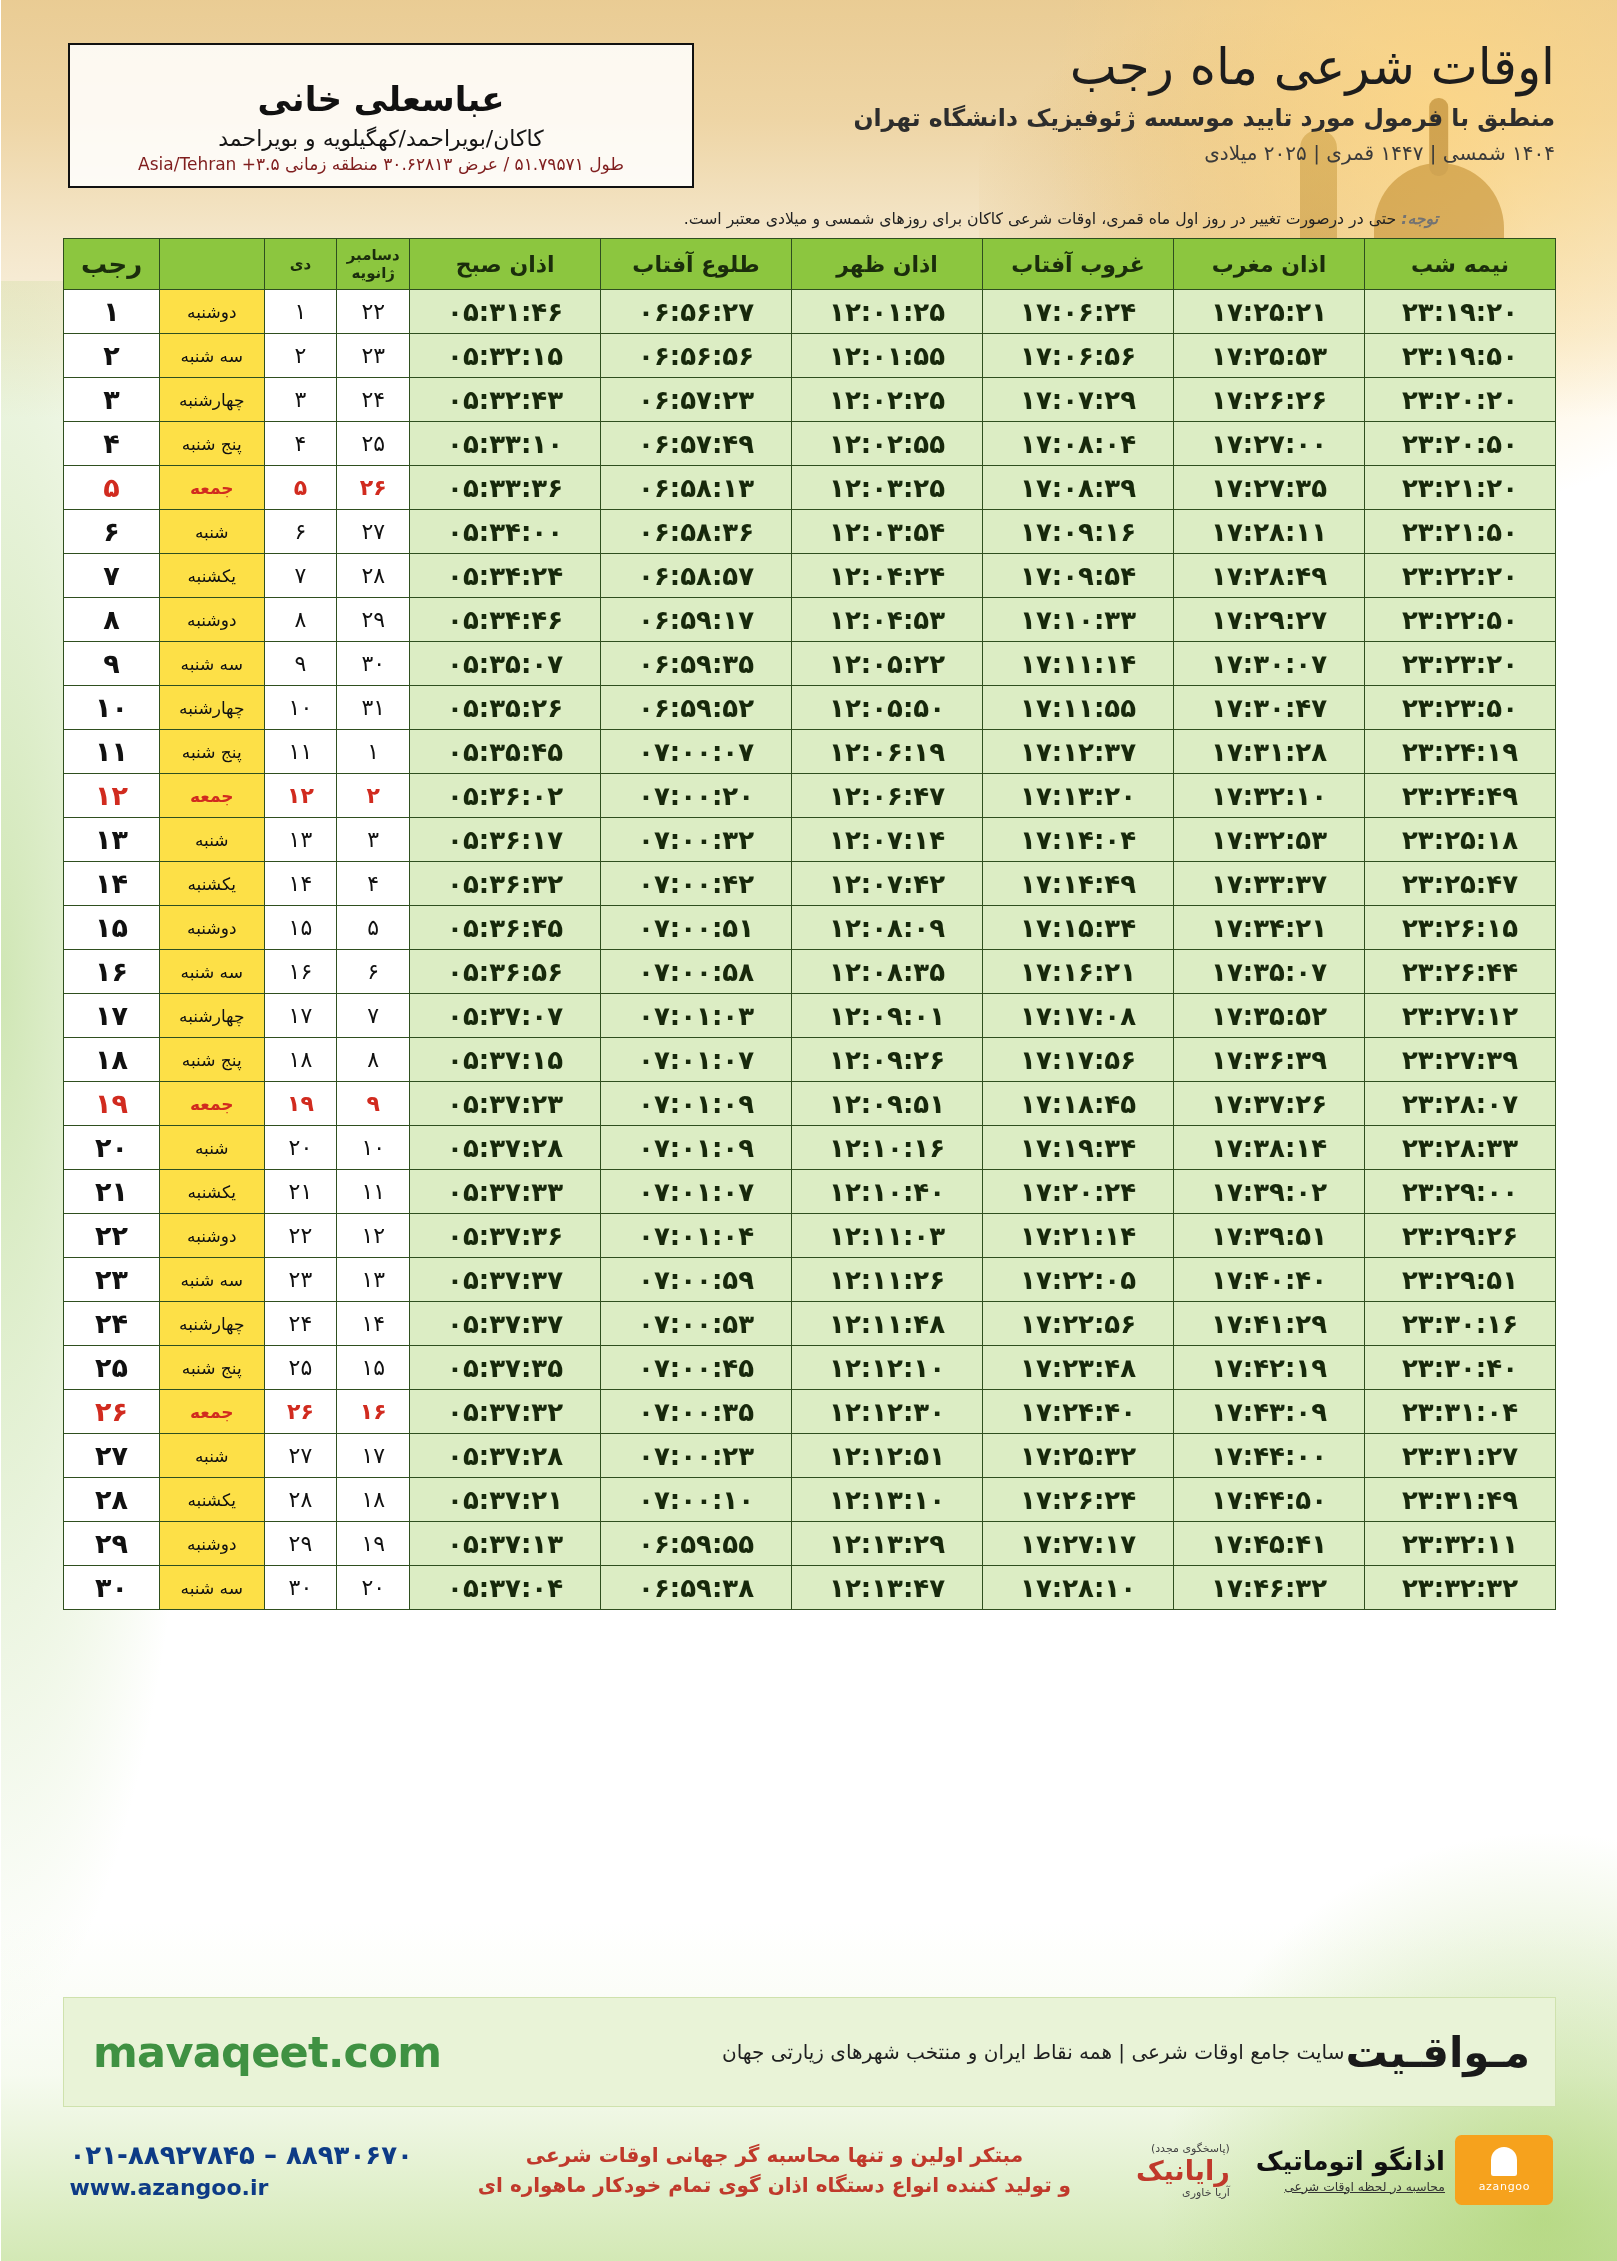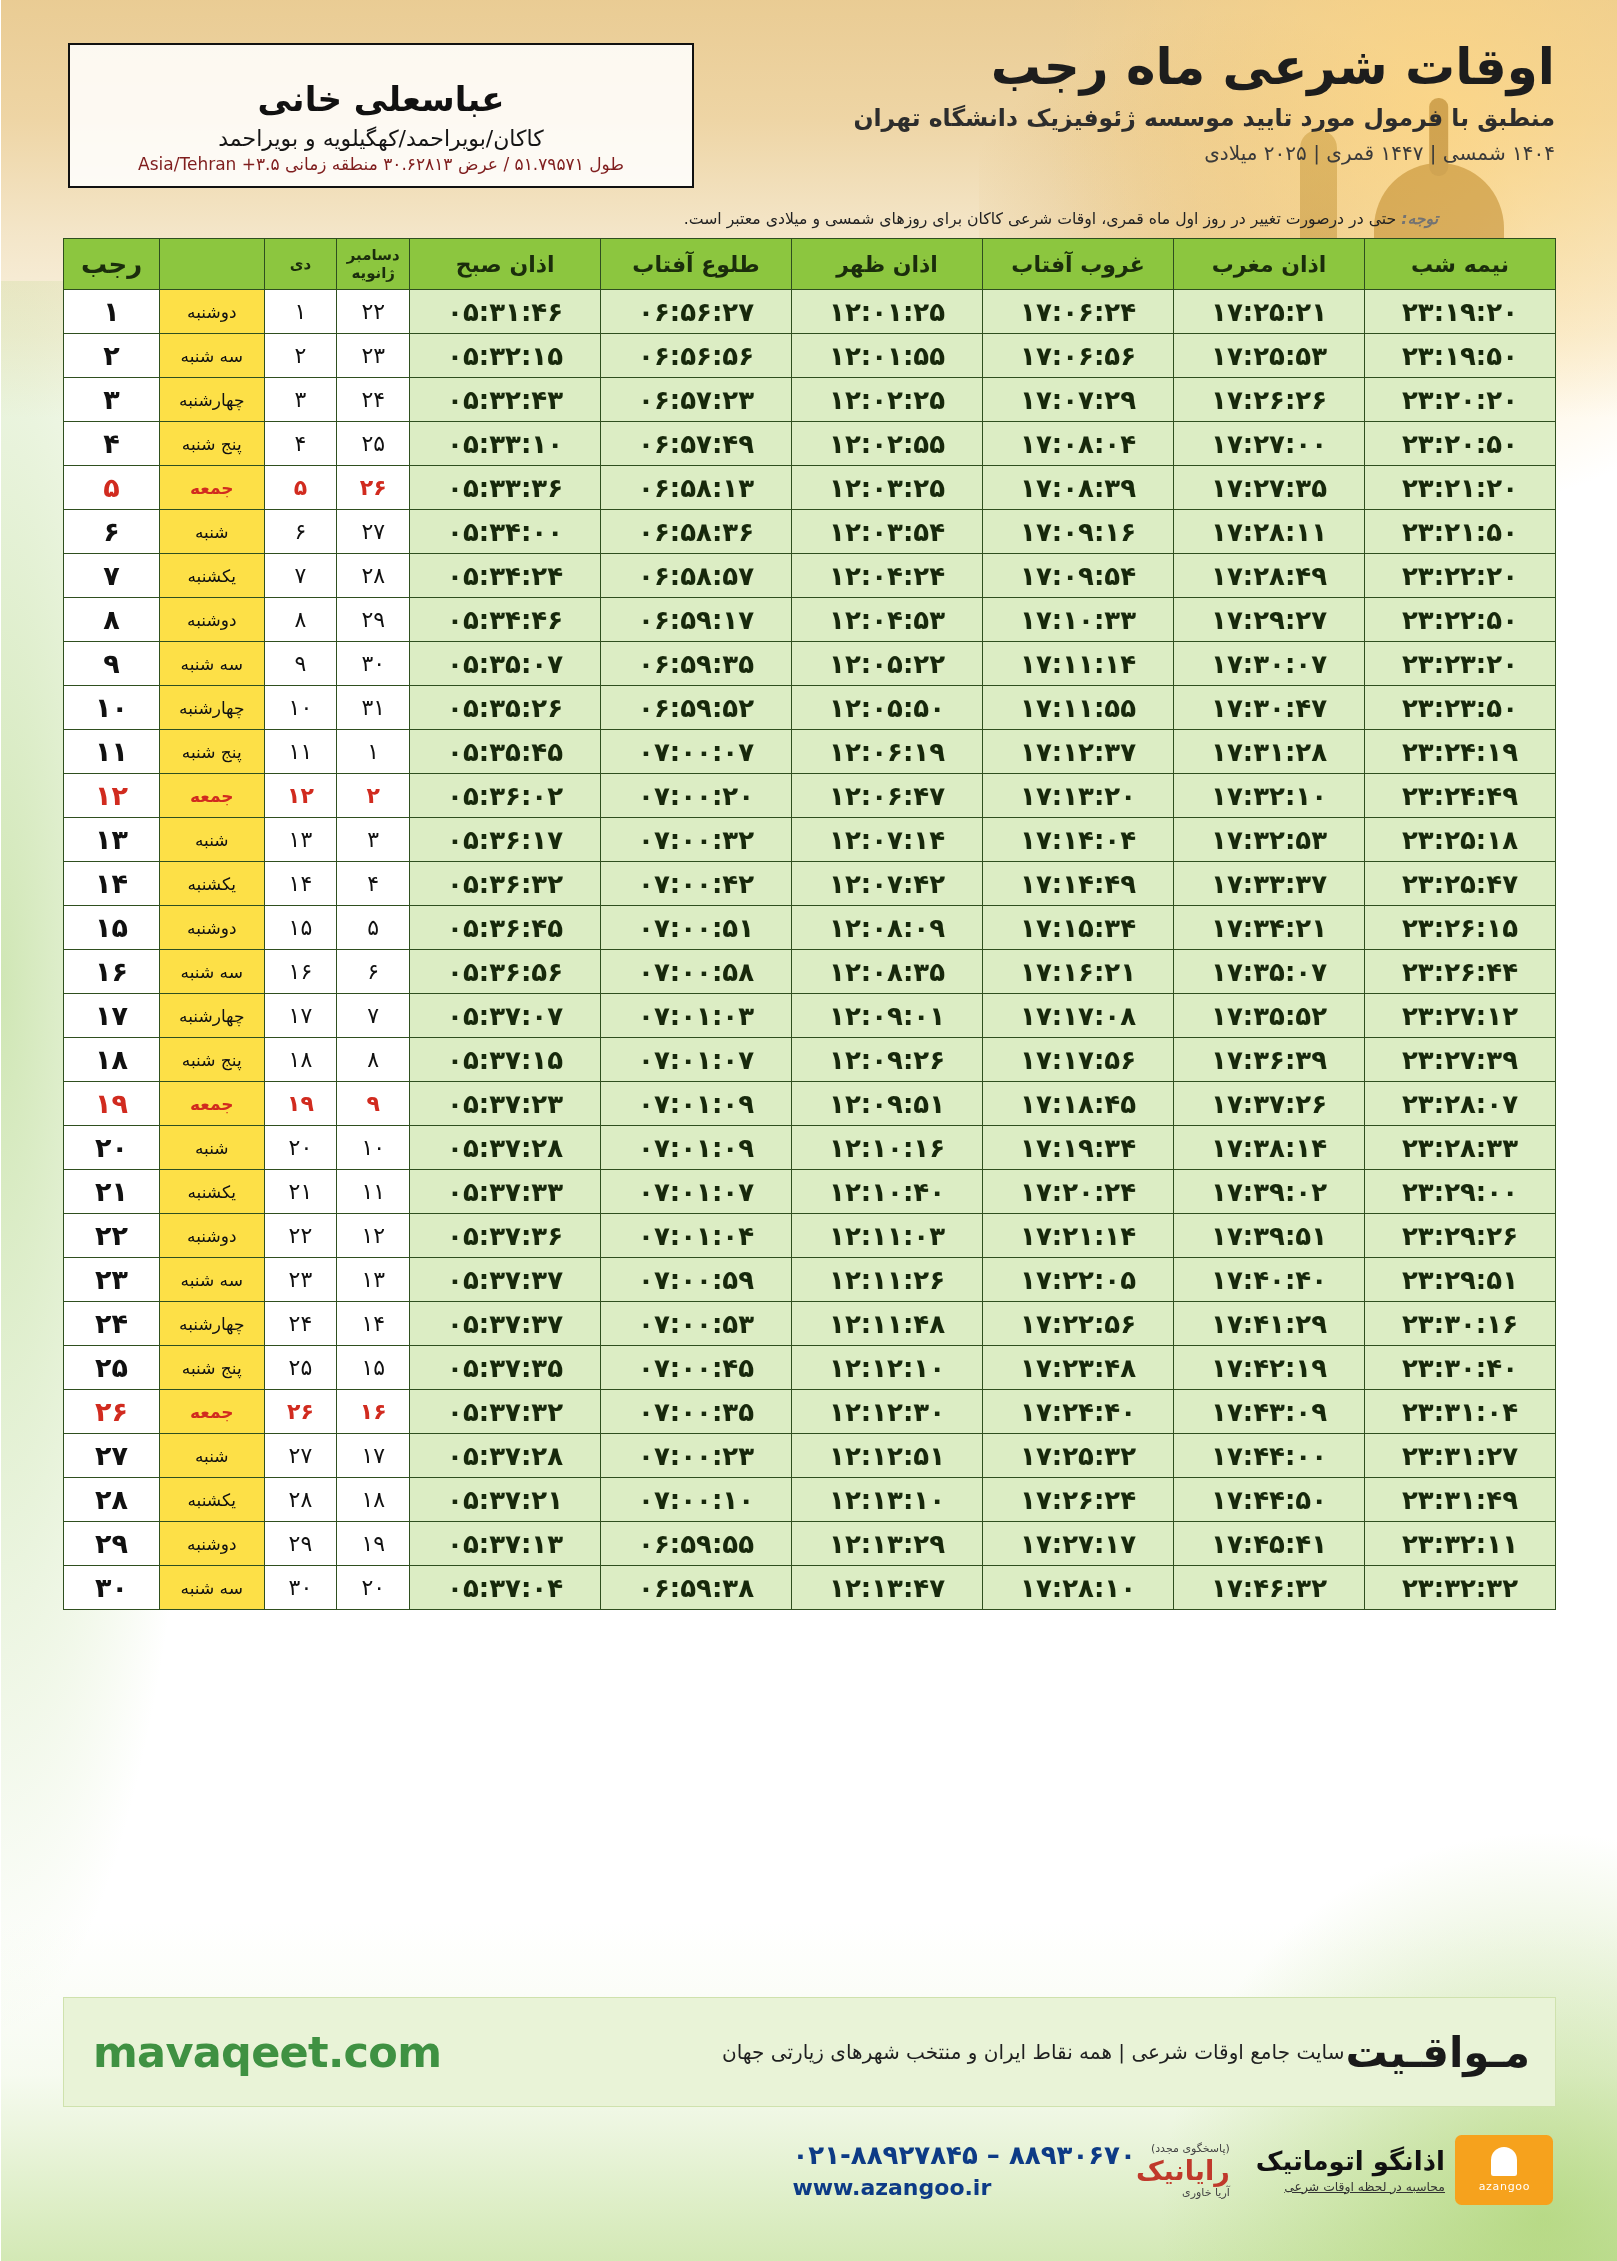--- a/index.html
+++ b/index.html
@@ -57,21 +57,21 @@
     z-index:0;
   }
 
   .page { position:relative; z-index:2; width:1618px; height:2261px; }
 
   
   .header {
     position:absolute; top:40px; right:63px; width:861px; text-align:right; color:#2e2e2e;
   }
   .h-title {
-    font-size:50px; font-weight:bold; color:#1d1d1d; letter-spacing:-0.7px;
+    font-size:50px; font-weight:normal; color:#1d1d1d; letter-spacing:-0.7px;
     line-height:1.1;
     padding-left:48px;
   }
   .h-sub {
     font-size:23.5px; font-weight:bold; color:#2d2d2d; margin-top:9px;padding-left:12px;
   }
   .h-dates {
     font-size:20px; color:#3a3a3a; margin-top:9px;
   }
 
@@ -597,20 +597,24 @@
       <div class="azan-txt">
         <div class="t1">اذانگو اتوماتیک</div>
         <div class="t2">محاسبه در لحظه اوقات شرعی</div>
       </div>
       <div class="rayanic">
         <div class="r2">(پاسخگوی مجدد)</div>
         <div class="r1">رایانیک</div>
         <div class="r2">آریا خاوری</div>
       </div>
     </div>
+    <div class="fb-mid">
+      <div class="m1">مبتکر اولین و تنها محاسبه گر جهانی اوقات شرعی</div>
+      <div class="m2">و تولید کننده انواع دستگاه اذان گوی تمام خودکار ماهواره ای</div>
+    </div>
     <div class="fb-left">
       <div class="p1">۰۲۱-۸۸۹۲۷۸۴۵ – ۸۸۹۳۰۶۷۰</div>
       <div class="p2">www.azangoo.ir</div>
     </div>
   </div>
 
 </div>
 
 
 </body></html>

